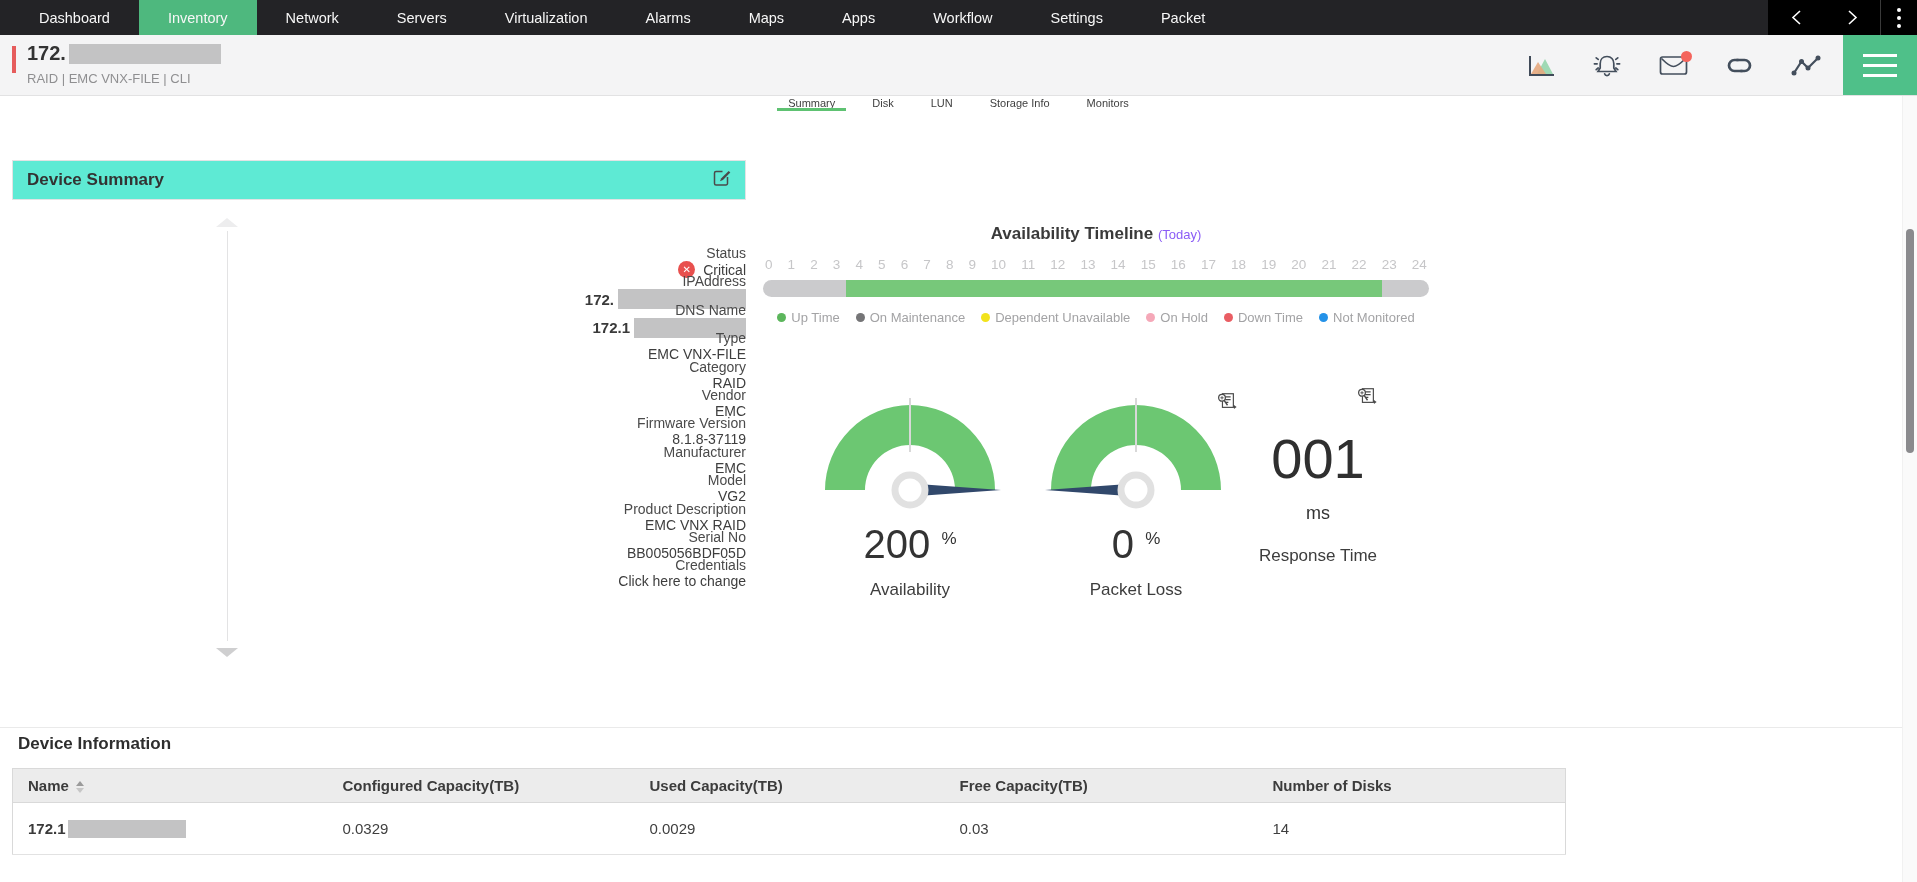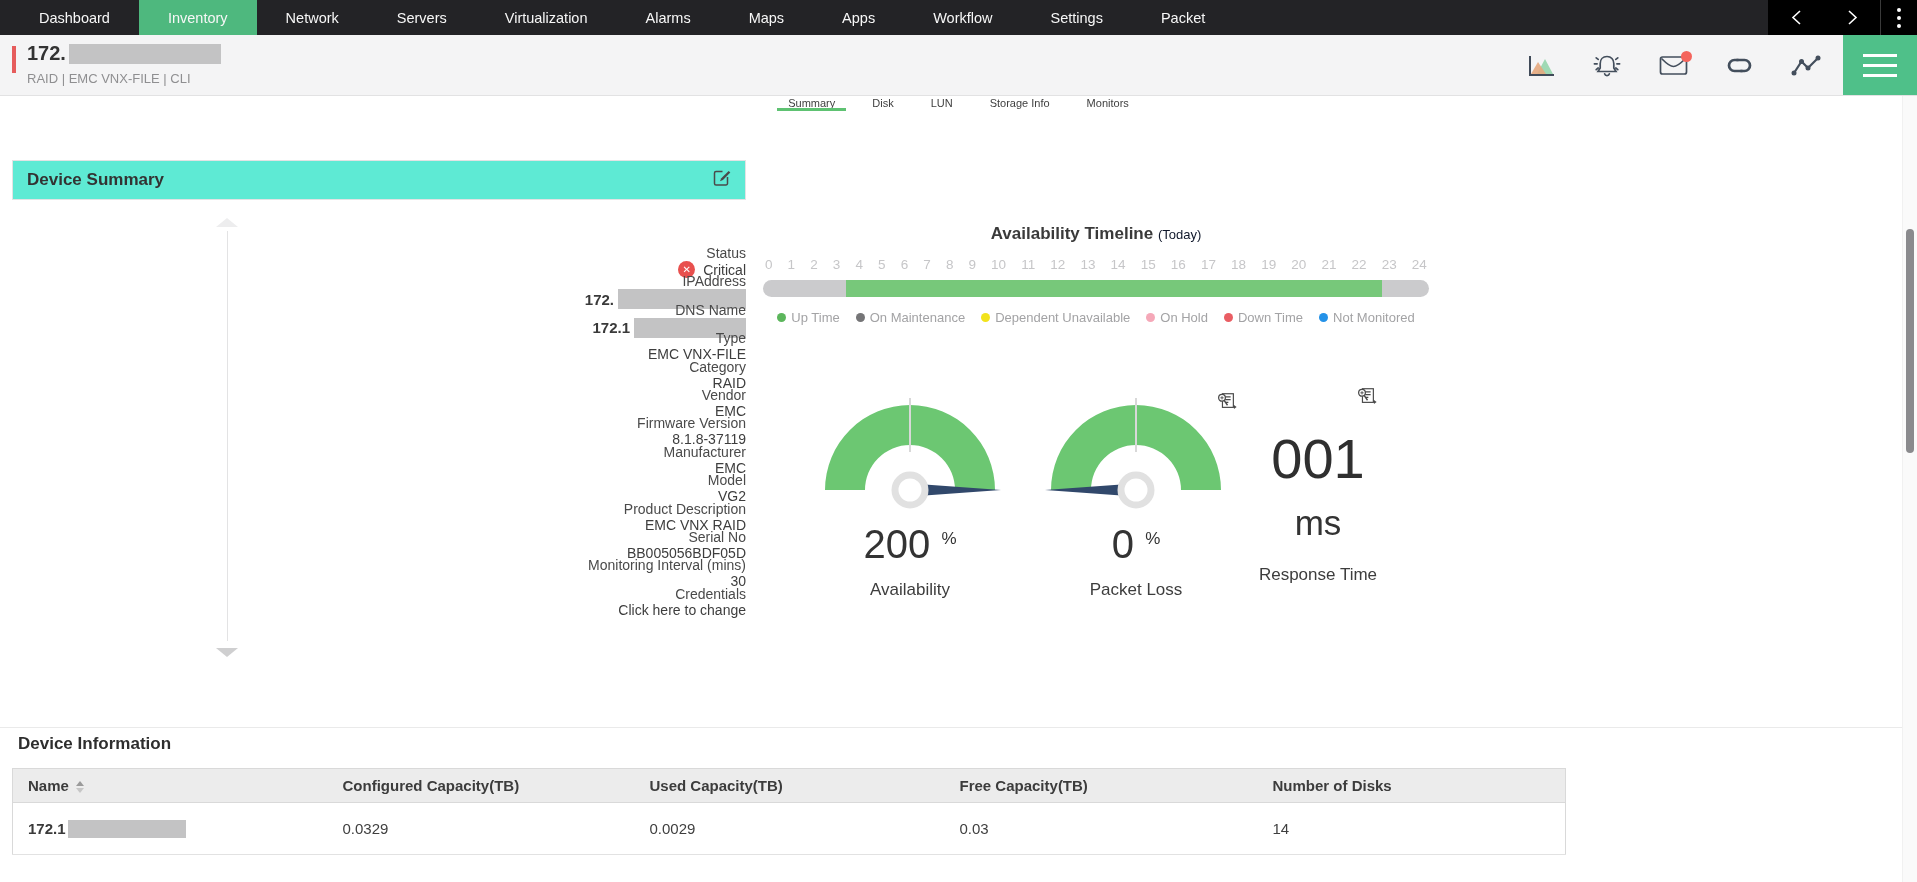--- a/index.html
+++ b/index.html
@@ -47,36 +47,36 @@
   .ds-label{width:193px;text-align:right;font-size:14px;color:#4a4a4a;flex:none;}
   .ds-value{margin-left:43px;font-size:14px;color:#3d3d3d;display:flex;align-items:center;gap:8px;}
   .bold-prefix{font-weight:700;font-size:15px;color:#3a3a3a;}
   .val-redact{width:128px;height:20px;background:#c3c3c4;}
   .dns-redact{width:112px;}
   .status-icon{width:17px;height:17px;border-radius:50%;background:#e8504e;color:#fff;font-size:10px;font-weight:700;display:flex;align-items:center;justify-content:center;flex:none;}
 
   
   .timeline{position:absolute;left:763px;top:224px;width:666px;}
   .tl-title{text-align:center;font-size:17px;font-weight:700;color:#3a3a3a;}
-  .tl-title .sub{font-weight:400;font-size:13px;color:#0f172a;}
+  .tl-title .sub{font-weight:400;font-size:13px;color:#8b5cf6;}
   .tl-hours{display:flex;justify-content:space-between;margin-top:13px;font-size:13.5px;color:#c6c6c8;padding:0 2px;}
   .tl-bar{position:relative;margin-top:8px;height:17px;border-radius:9px;background:#cbcbcd;overflow:hidden;}
   .tl-seg{position:absolute;top:0;bottom:0;}
   .tl-legend{display:flex;justify-content:center;gap:16px;margin-top:13px;align-items:center;}
   .legend-item{display:flex;align-items:center;gap:5px;}
   .legend-dot{width:9px;height:9px;border-radius:50%;flex:none;}
   .legend-label{font-size:13px;color:#a3a3a5;}
 
   
   .gauge-block{position:absolute;width:200px;text-align:center;}
   .gauge-value{margin-top:6px;font-size:40px;color:#333;}
   .gauge-value sup{font-size:17px;}
   .gauge-label{margin-top:13px;font-size:17px;color:#3d3d3d;}
   .resp-value{margin-top:41px;font-size:56px;color:#2f2f2f;line-height:56px;}
-  .resp-unit{margin-top:16px;font-size:35px;color:#333;}
+  .resp-unit{margin-top:16px;font-size:18px;color:#333;}
   .resp-label{margin-top:22px;font-size:17px;color:#3d3d3d;}
   .report-ico{position:absolute;}
 
   
   .di-sep{position:absolute;left:0;top:727px;width:100%;border-top:1px solid #eaeaea;}
   .di-title{position:absolute;left:18px;top:734px;font-size:17px;font-weight:700;color:#2e2e2e;}
   .di-table{position:absolute;left:12px;top:768px;width:1554px;border-collapse:collapse;table-layout:fixed;font-size:15px;border:1px solid #d9d9d9;}
   .di-table th{background:#ececec;height:33px;text-align:left;font-weight:600;color:#3c3c3c;padding:0 12px;border-bottom:1px solid #d9d9d9;}
   .di-table th:first-child{padding-left:15px;}
   .di-table td{height:51px;color:#3f3f3f;padding:0 12px;background:#fff;border-bottom:1px solid #e2e2e2;}
@@ -267,26 +267,20 @@
     <div class="ds-row">
       <div class="ds-label">Product Description</div>
       <div class="ds-value">
           <span>EMC VNX RAID</span>
         </div>
     </div>
     <div class="ds-row">
       <div class="ds-label">Serial No</div>
       <div class="ds-value">
           <span>BB005056BDF05D</span>
-        </div>
-    </div>
-    <div class="ds-row">
-      <div class="ds-label">Monitoring Interval (mins)</div>
-      <div class="ds-value">
-          <span>30</span>
         </div>
     </div>
     <div class="ds-row">
       <div class="ds-label">Credentials</div>
       <div class="ds-value">
           <span class="clickable">Click here to change</span>
         </div>
     </div>
 
     <div class="ds-down clickable"></div>

